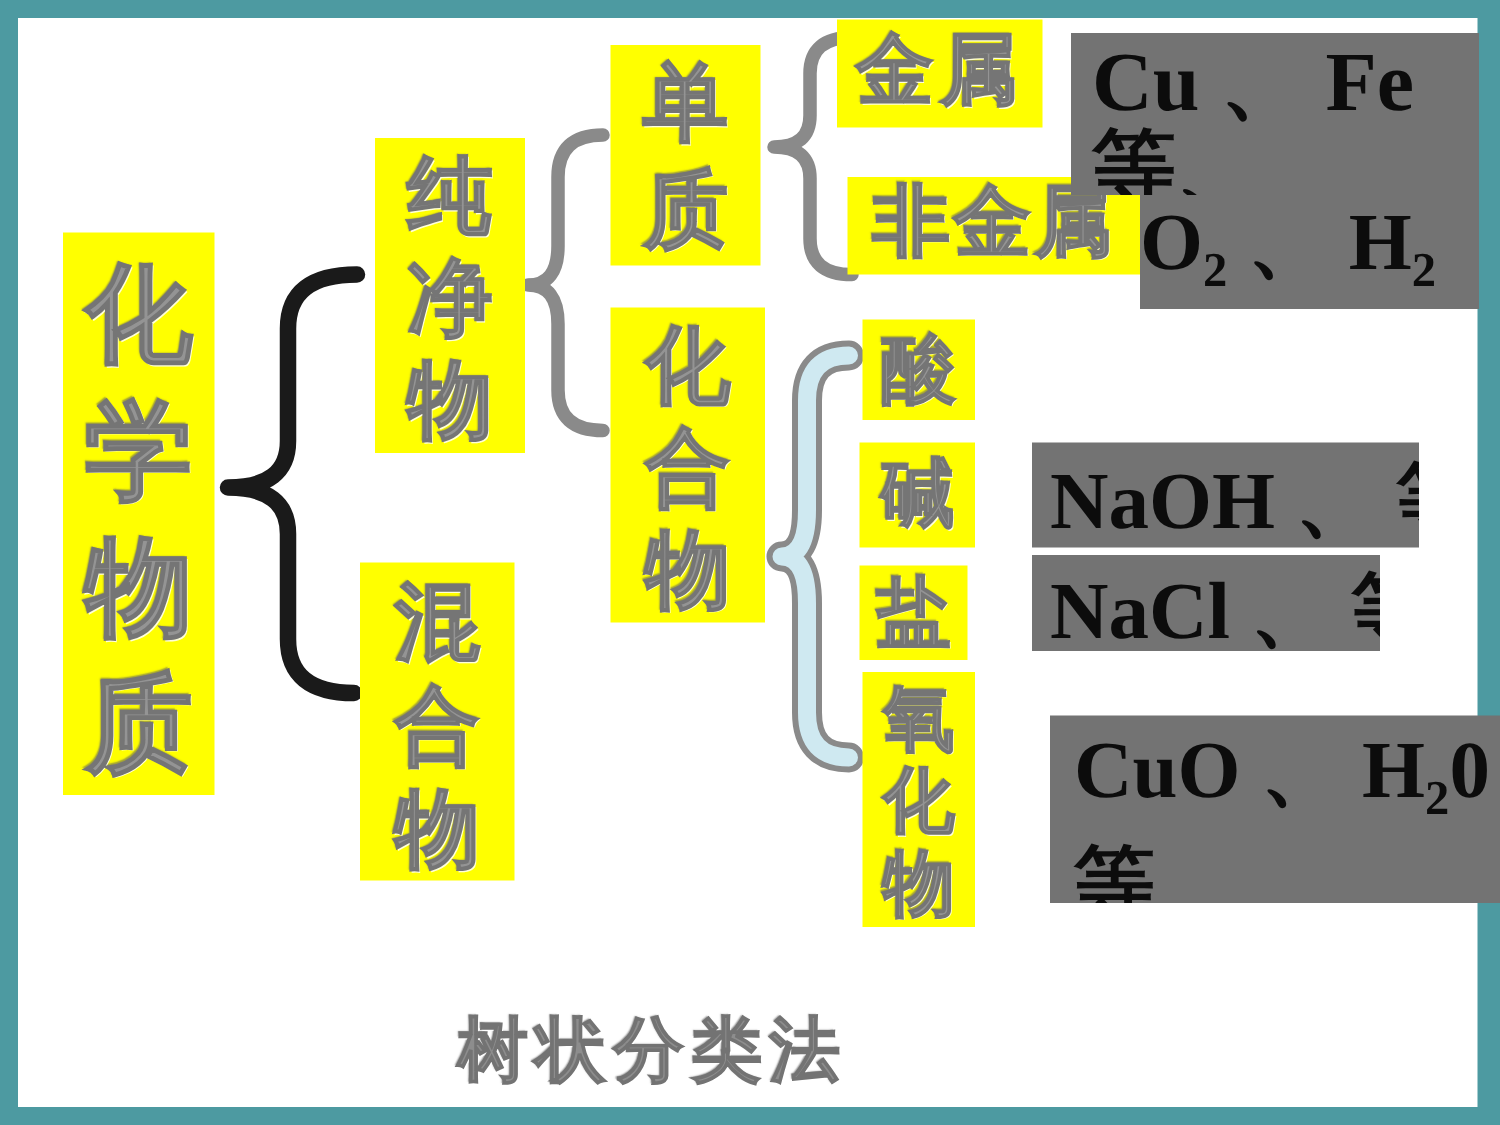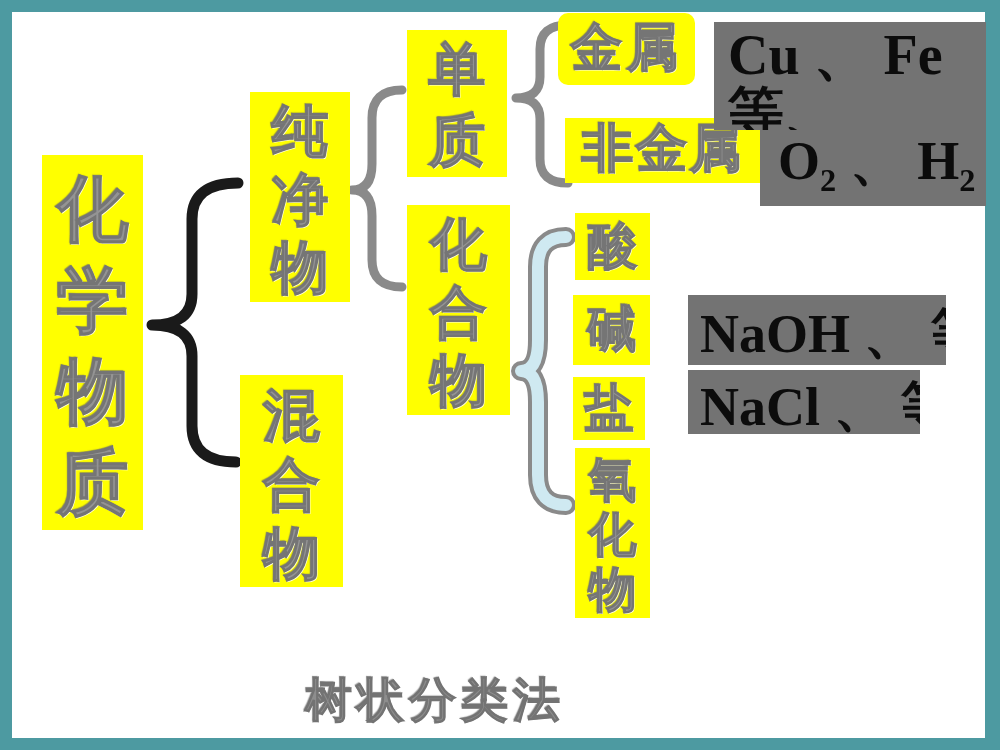--- a/index.html
+++ b/index.html
@@ -45,21 +45,21 @@
   </div>
 
   <div class="ybox" style="left:407px;top:30px;width:100px;height:147px;font-size:57px;line-height:71px;padding-top:4px;">
     <span>单<br>质</span>
   </div>
 
   <div class="ybox" style="left:407px;top:205px;width:103px;height:210px;font-size:57px;line-height:68px;padding-top:6px;">
     <span>化<br>合<br>物</span>
   </div>
 
-  <div class="ybox" style="left:558px;top:13px;width:137px;height:72px;font-size:52px;line-height:70px;letter-spacing:4px;border-radius:10px;">
+  <div class="ybox" style="left:558px;top:13px;width:137px;height:72px;font-size:52px;line-height:70px;letter-spacing:4px;">
     <span>金属</span>
   </div>
 
   <div class="ybox" style="left:565px;top:118px;width:195px;height:65px;font-size:52px;line-height:62px;letter-spacing:2px;text-align:center;">
     <span>非金属</span>
   </div>
 
   <div class="ybox" style="left:575px;top:213px;width:75px;height:67px;font-size:50px;line-height:66px;">
     <span>酸</span>
   </div>
@@ -74,29 +74,33 @@
 
   <div class="ybox" style="left:575px;top:448px;width:75px;height:170px;font-size:48px;line-height:55px;padding-top:4px;">
     <span>氧<br>化<br>物</span>
   </div>
 
   <div class="exblock" style="left:714px;top:22px;width:272px;height:108px;padding:4px 0 0 14px;font-size:56px;line-height:58px;z-index:20;">
     <div>Cu 、 Fe</div>
     <div>等、</div>
   </div>
 
-  <div class="exblock" style="left:760px;top:130px;width:226px;height:76px;padding:4px 0 0 18px;font-size:54px;line-height:54px;z-index:18;">
+  <div class="exblock" style="left:760px;top:130px;width:226px;height:76px;padding:4px 0 0 0;font-size:54px;line-height:54px;z-index:18;">
     <div>O<sub>2</sub> 、 H<sub>2</sub></div>
 
   </div>
 
 
   <div class="exblock" style="left:688px;top:295px;width:258px;height:70px;padding:12px 0 0 12px;font-size:54px;line-height:54px;z-index:20;">
     <div>NaOH 、 等</div>
   </div>
 
   <div class="exblock" style="left:688px;top:370px;width:232px;height:64px;padding:10px 0 0 12px;font-size:54px;line-height:54px;z-index:20;">
     <div>NaCl 、 等</div>
   </div>
 
+  <div class="exblock" style="left:700px;top:477px;width:300px;height:125px;padding:8px 0 0 16px;font-size:54px;line-height:56px;z-index:20;">
+    <div>CuO 、 H<sub>2</sub>0</div>
+    <div>等</div>
+  </div>
 
   <div id="caption" style="left:305px;top:642px;font-size:47px;letter-spacing:5px;">树状分类法</div>
 </div>
 
 </body></html>

